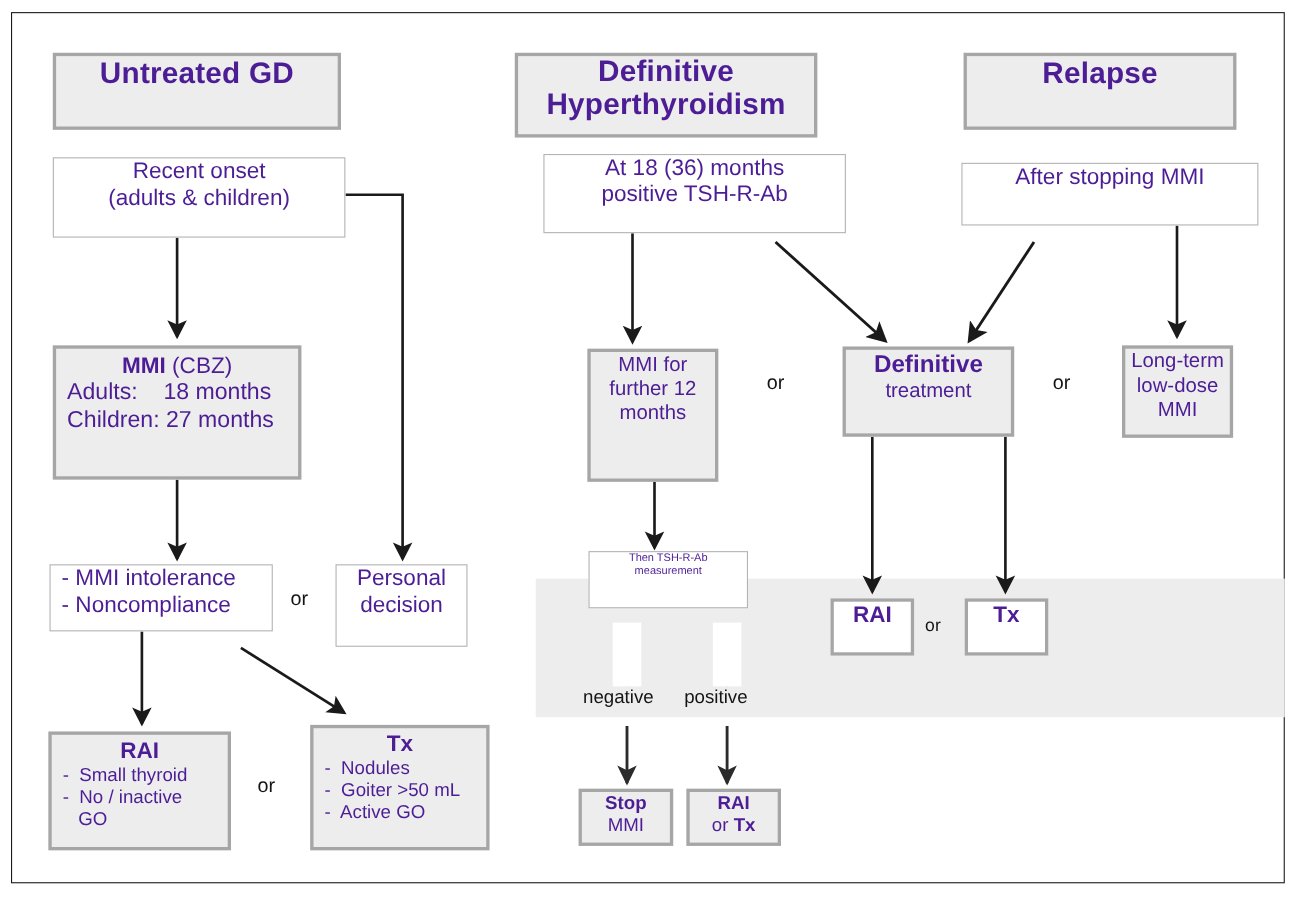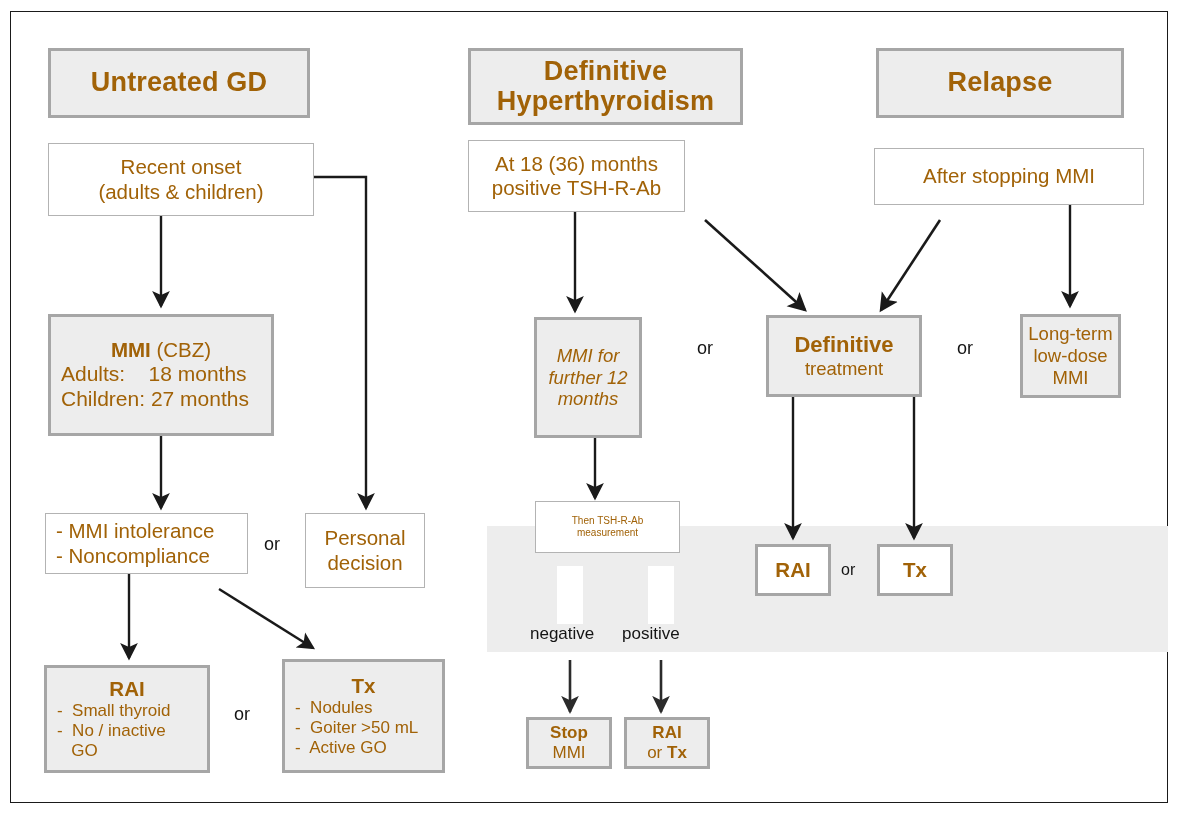--- a/index.html
+++ b/index.html
@@ -27,23 +27,23 @@
     position: absolute;
     left: 487px; top: 526px;
     width: 681px; height: 126px;
     background: #ededed;
   }
   .box {
     position: absolute;
     display: flex;
     flex-direction: column;
     align-items: center;
-    justify-content: center;
+    justify-content: flex-start;
     text-align: center;
-    color: #a16207;
+    color: #4c1d95;
     line-height: 1.18;
     background: #ffffff;
   }
   .box.shaded { background: #ededed; }
   .box.thick  { border: 3px solid #a6a6a6; }
   .box.thin   { border: 1.4px solid #b3b3b3; }
 
   .hdr { font-size: 27px; font-weight: bold; letter-spacing: 0.2px; }
   .t20 { font-size: 20.5px; }
   .t19 { font-size: 21px; }
@@ -176,26 +176,26 @@
     <span class="t17 row-line" style="align-self:flex-start; padding-left:4px;">-  Nodules</span>
     <span class="t17 row-line" style="align-self:flex-start; padding-left:4px;">-  Goiter &gt;50 mL</span>
     <span class="t17 row-line" style="align-self:flex-start; padding-left:4px;">-  Active GO</span>
   </div>
 
   <div class="box shaded thick hdr" style="left:468px; top:48px; width:275px; height:77px; line-height:1.1;">
     <span class="row-line">Definitive</span>
     <span class="row-line">Hyperthyroidism</span>
   </div>
 
-  <div class="box thin t20" style="left:468px; top:140px; width:217px; height:72px;">
+  <div class="box thin t20" style="left:494px; top:140px; width:275px; height:72px;">
     <span class="row-line">At 18 (36) months</span>
     <span class="row-line">positive TSH-R-Ab</span>
   </div>
 
-  <div class="box shaded thick t18" style="left:534px; top:317px; width:108px; height:121px;font-style:italic;">
+  <div class="box shaded thick t18" style="left:534px; top:317px; width:119px; height:121px;">
     <span class="row-line">MMI for</span>
     <span class="row-line">further 12</span>
     <span class="row-line">months</span>
   </div>
 
   <span class="orlabel" style="left:697px; top:338px;">or</span>
 
   <div class="box thin t13" style="left:535px; top:501px; width:145px; height:52px;">
     <span class="row-line">Then TSH-R-Ab</span>
     <span class="row-line">measurement</span>

